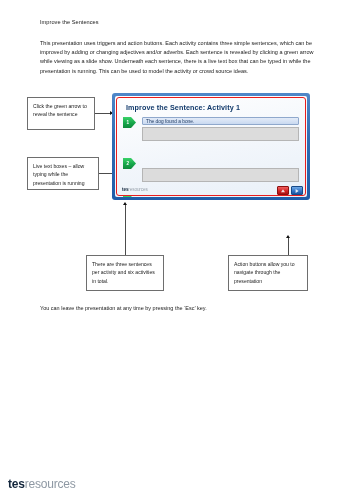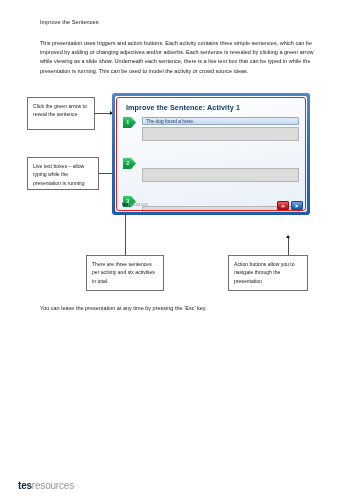--- a/index.html
+++ b/index.html
@@ -88,21 +88,21 @@
     border-right: 2px solid transparent;
     border-bottom: 3px solid #111111;
   }
 
   
   .slide-frame {
     position: absolute;
     left: 112px;
     top: 93px;
     width: 198px;
-    height: 122px;
+    height: 107px;
     background: linear-gradient(180deg,#4f87c8 0%, #2f6cb3 45%, #1f5ca8 100%);
     border-radius: 3px;
     padding: 3px;
   }
 
   .slide-redline {
     position: absolute;
     left: 4px;
     top: 4px;
     right: 4px;
@@ -234,23 +234,23 @@
     transform: translate(-45%,-50%);
     width: 0; height: 0;
     border-top: 2.4px solid transparent;
     border-bottom: 2.4px solid transparent;
     border-left: 3.4px solid #e3ecf8;
   }
 
   
   .page-logo {
     position: absolute;
-    left: 18px;
+    left: 8px;
     bottom: 9px;
-    font-size: 10px;
+    font-size: 12px;
     white-space: nowrap;
     letter-spacing: -0.2px;
   }
   .page-logo .tes { font-weight: bold; color: #13263c; }
   .page-logo .res { color: #8e98a3; font-weight: normal; }
 </style>
 </head>
 <body>
 
 <div class="page">

